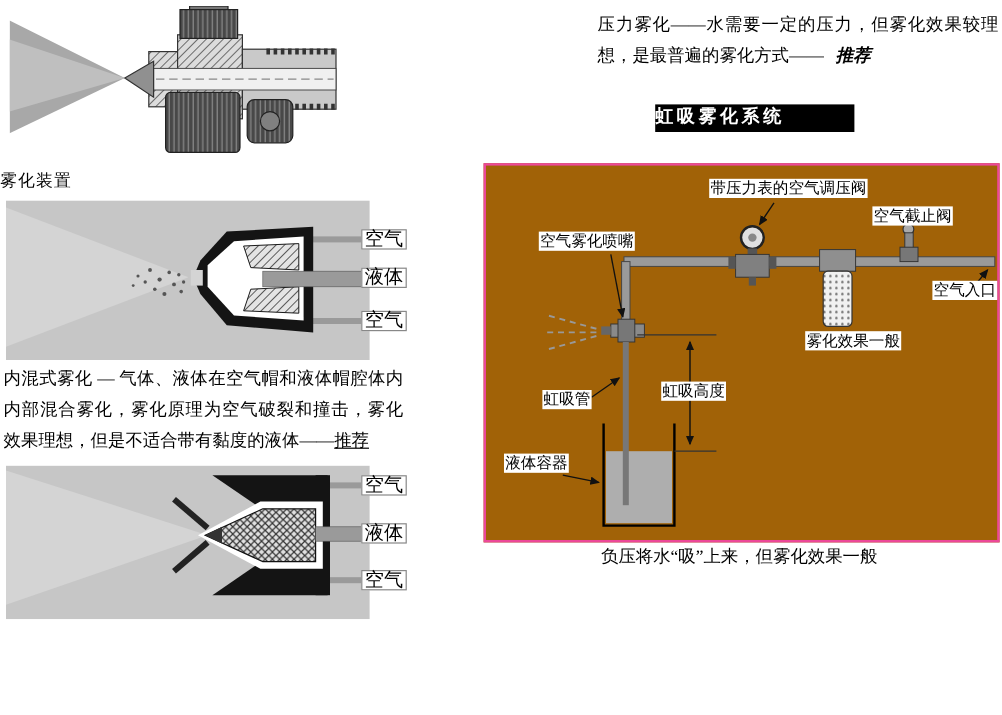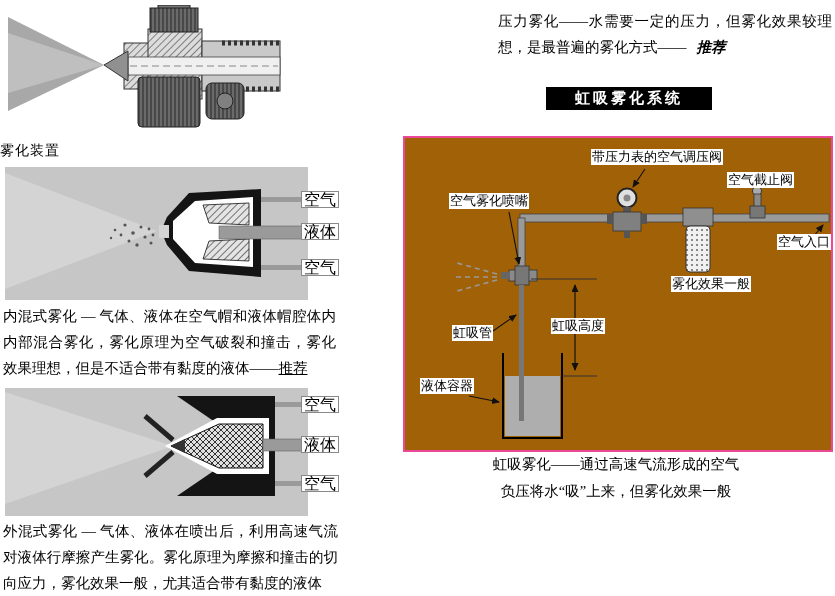--- a/index.html
+++ b/index.html
@@ -9,21 +9,21 @@
   .figure{position:absolute}
   .figure svg{display:block}
   .caption{position:absolute;font-size:14px;text-align:left;letter-spacing:1px}
   .body-text{position:absolute;font-size:14.5px;line-height:26px;text-align:justify}
   .body-text b{font-weight:normal}
   .u-rec{text-decoration:underline}
   .i-rec{font-style:italic;font-weight:bold;margin-left:10px}
   .tag{position:absolute;font-size:16px;line-height:15px;background:#fff;border:1px solid #888;
        padding:0 2px;white-space:nowrap}
   .sys-title{position:absolute;left:546px;top:87px;width:166px;height:23px;line-height:23px;
-             background:#000;color:#fff;font-weight:bold;font-size:15px;text-align:center;letter-spacing:3px}
+             background:#000;color:#fff;font-weight:bold;font-size:15px;letter-spacing:3px}
   .sys-box{position:absolute;left:403px;top:136px;width:430px;height:316px;border:2px solid #ec4899;background:#a16207}
   .sys-box svg{position:absolute;left:0;top:0}
   .dlabel{position:absolute;font-size:13px;line-height:16px;white-space:nowrap;background:#fff;padding:0 1px}
   .cap2{position:absolute;left:426px;top:451px;width:380px;text-align:center;
         font-size:14.5px;line-height:27px}
 </style>
 </head>
 <body>
 
 <div class="page">
@@ -132,21 +132,20 @@
         <polygon points="166,58 214,36 258,36 258,80 214,80" fill="url(#xC)" stroke="#111" stroke-width="1"></polygon>
         <rect x="258" y="51" width="72" height="12" fill="#9a9a9a" stroke="#555" stroke-width="0.5"></rect>
         <polygon points="166,58 180,51 180,65" fill="#333"></polygon>
       </g>
     </svg>
     <span class="tag" style="left:296px;top:8px">空气</span>
     <span class="tag" style="left:296px;top:48px">液体</span>
     <span class="tag" style="left:296px;top:87px">空气</span>
   </div>
 
-  <p class="body-text" style="left:3px;top:518px;width:335px"><b>外混式雾化</b><span> — 气体、液体在喷出后，利用高速气流对液体行摩擦产生雾化。雾化原理为摩擦和撞击的切向应力，雾化效果一般，尤其适合带有黏度的液体</span></p>
 
   <p class="body-text" style="left:498px;top:8px;width:334px"><span>压力雾化——水需要一定的压力，但雾化效果较理想，是最普遍的雾化方式——</span><span class="i-rec">推荐</span></p>
 
   <div class="sys-title">虹吸雾化系统</div>
 
   <div class="sys-box">
     <svg width="426" height="312" viewBox="0 0 426 312">
       <defs>
         <marker id="arrS" markerWidth="9" markerHeight="9" refX="7" refY="3.5" orient="auto-start-reverse" markerUnits="userSpaceOnUse">
           <path d="M0,0 L8,3.5 L0,7 Z" fill="#111"></path>
@@ -217,17 +216,16 @@
     <span class="dlabel" style="left:322px;top:34px">空气截止阀</span>
     <span class="dlabel" style="left:44px;top:55px">空气雾化喷嘴</span>
     <span class="dlabel" style="left:372px;top:96px">空气入口</span>
     <span class="dlabel" style="left:266px;top:138px">雾化效果一般</span>
     <span class="dlabel" style="left:47px;top:187px">虹吸管</span>
     <span class="dlabel" style="left:146px;top:180px">虹吸高度</span>
     <span class="dlabel" style="left:15px;top:240px">液体容器</span>
   </div>
 
   <div class="cap2">
-    <div>虹吸雾化——通过高速气流形成的空气</div>
     <div>负压将水“吸”上来，但雾化效果一般</div>
   </div>
 
 </div>
 
 </body></html>

